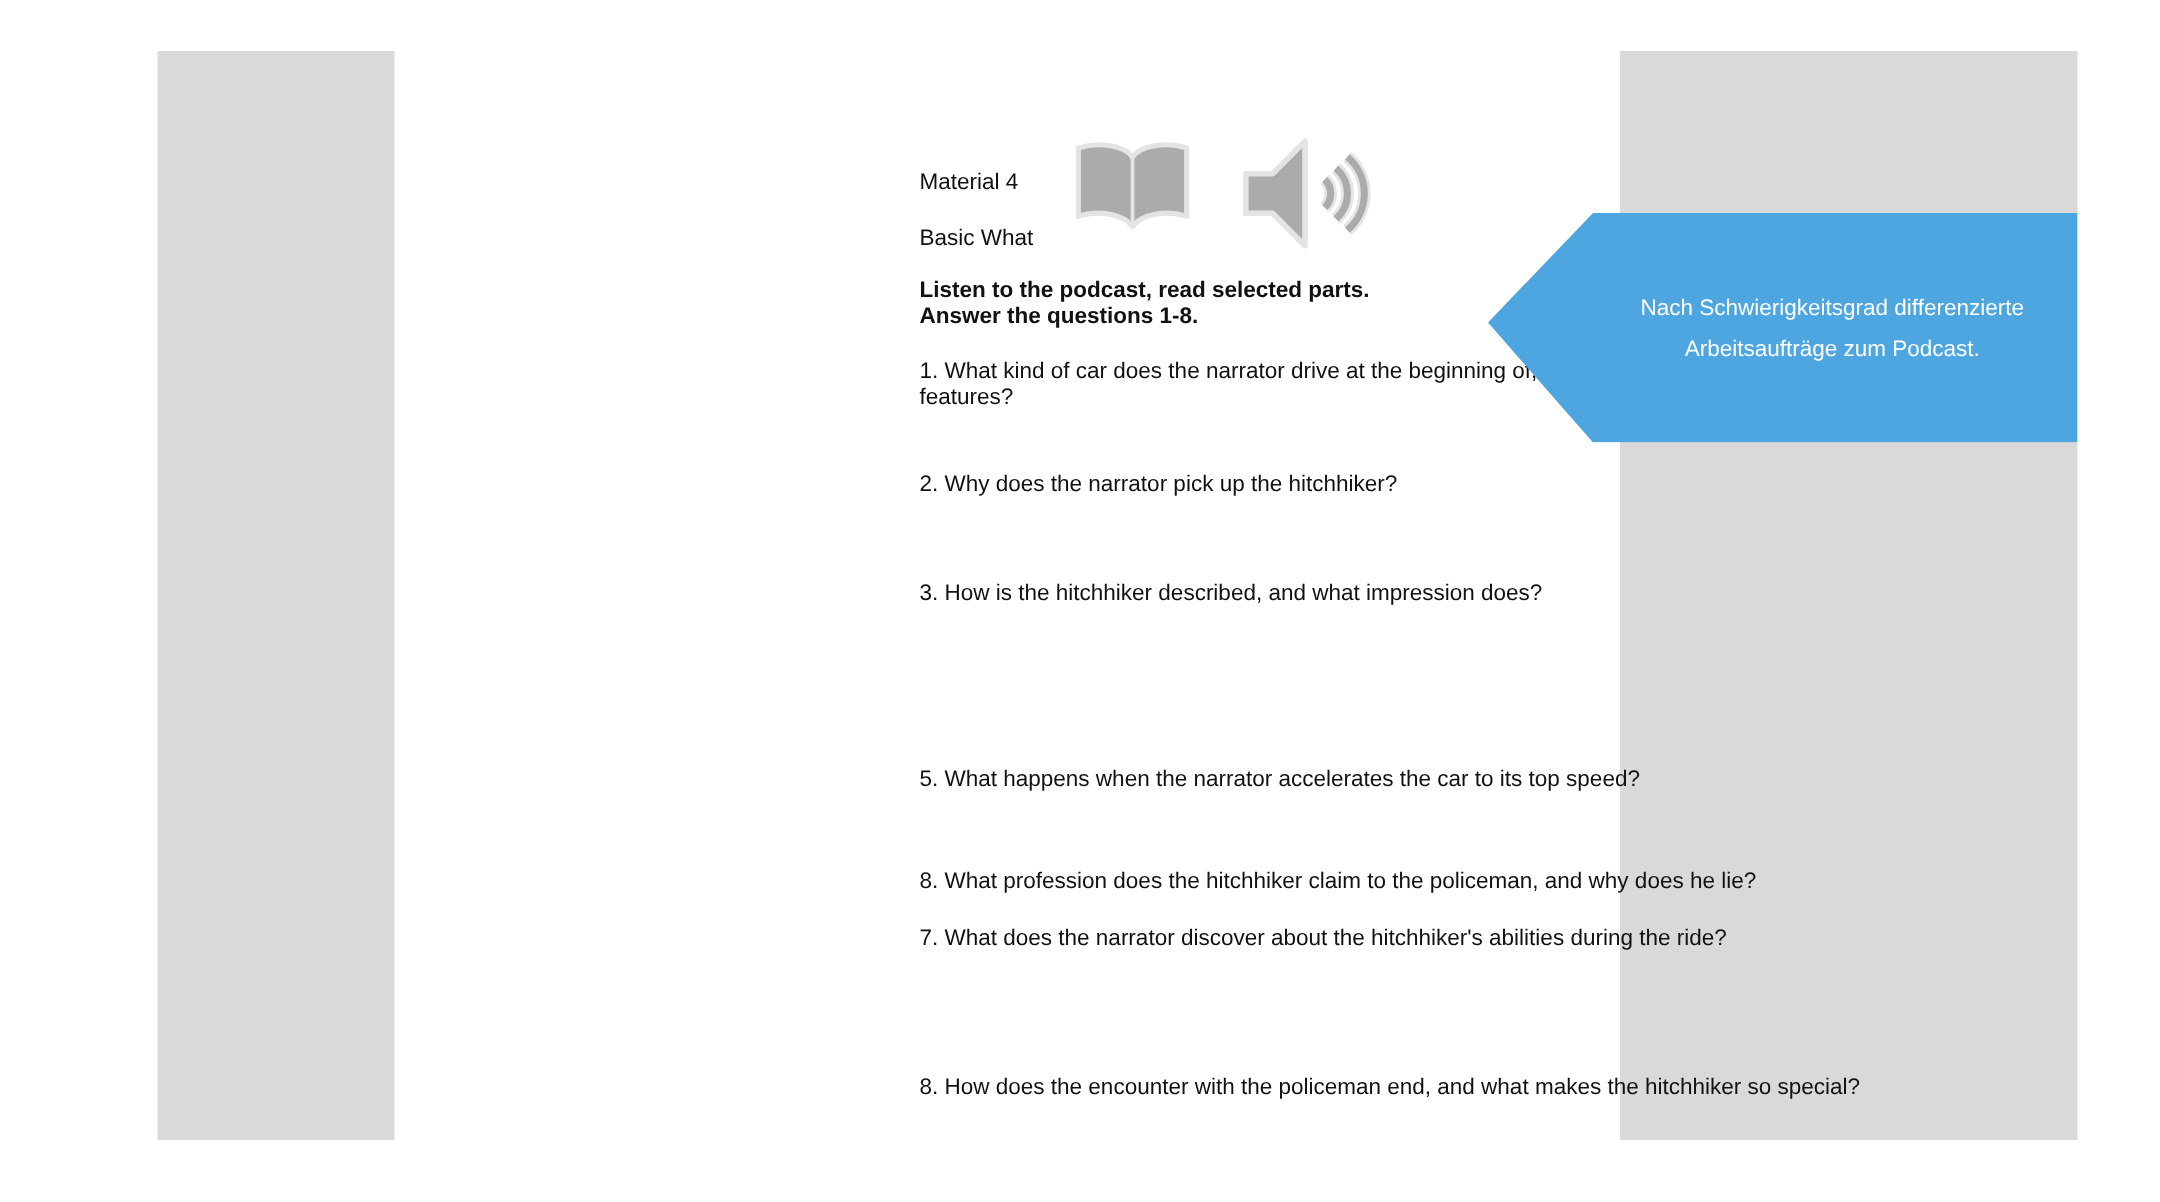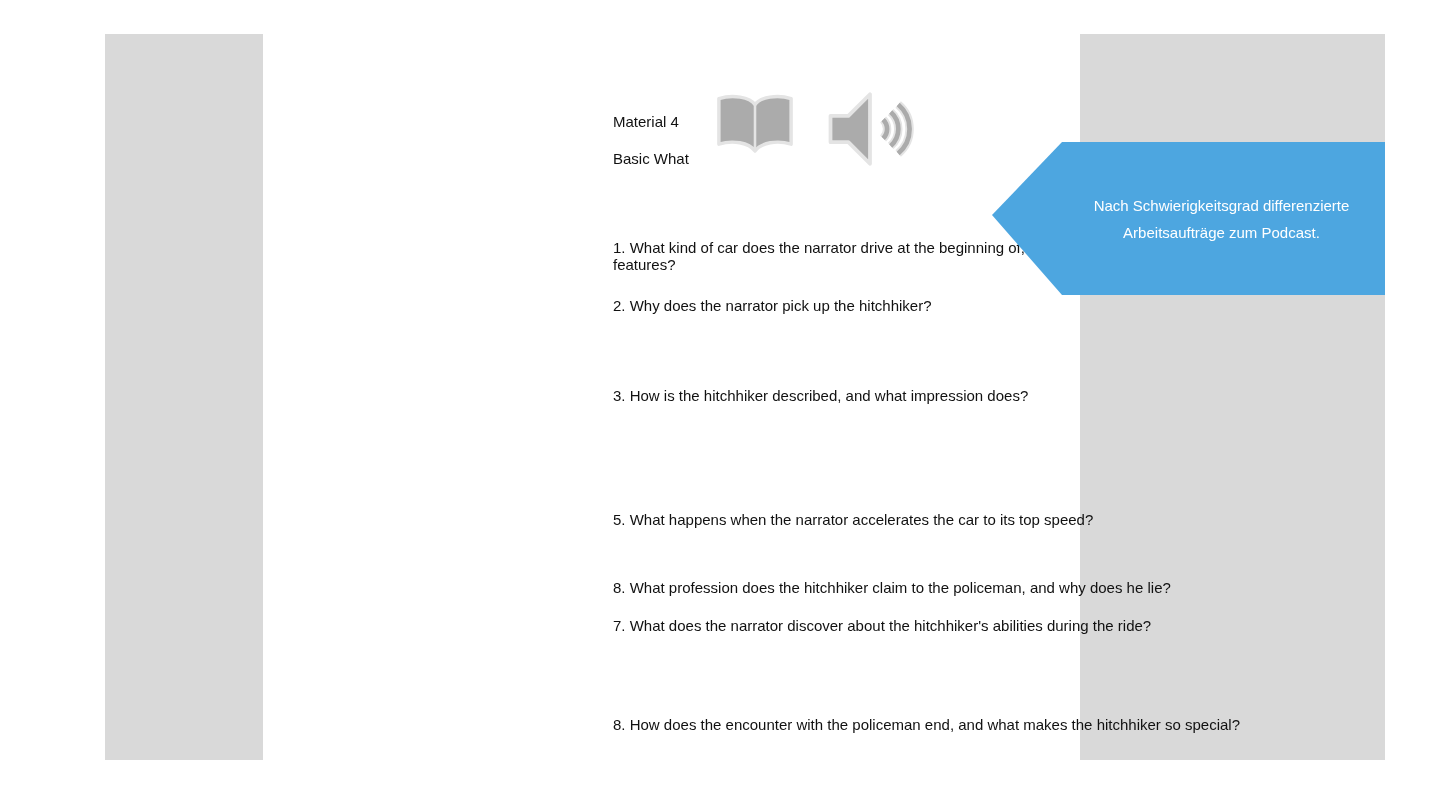--- a/index.html
+++ b/index.html
@@ -57,23 +57,25 @@
 
   <div class="page-preview left" style="background-color: rgb(217, 217, 217);"></div>
   <div class="page-preview right" style="background-color: rgb(217, 217, 217);"></div>
 
   <div class="main-page">
 
     <div class="txt" style="top: 79px;">Material 4</div>
 
     <div class="txt" style="top: 116px;">Basic What</div>
 
+    <div class="txt bold" style="top: 151px;">Listen to the podcast, read selected parts.
+Answer the questions 1-8.</div>
 
     <div class="txt question" style="top: 205px;">1. What kind of car does the narrator drive at the beginning of, and what do we learn about its features?</div>
-    <div class="txt question" style="top: 263px;">2. Why does the narrator pick up the hitchhiker?</div>
+    <div class="txt question" style="top: 280px;">2. Why does the narrator pick up the hitchhiker?</div>
     <div class="txt question" style="top: 353px;">3. How is the hitchhiker described, and what impression does?</div>
     <div class="txt question" style="top: 477px;">5. What happens when the narrator accelerates the car to its top speed?</div>
     <div class="txt question" style="top: 545px;">8. What profession does the hitchhiker claim to the policeman, and why does he lie?</div>
     <div class="txt question" style="top: 583px;">7. What does the narrator discover about the hitchhiker's abilities during the ride?</div>
     <div class="txt question" style="top: 682px;">8. How does the encounter with the policeman end, and what makes the hitchhiker so special?</div>
   </div>
 
   <svg id="book-icon" class="icon" viewBox="0 0 100 80">
     <path d="M50 14 C 44 5, 24 2, 8 7 L 8 60 C 24 55, 43 58, 50 68 C 57 58, 76 55, 92 60 L 92 7 C 76 2, 56 5, 50 14 Z" fill="#ABABAB" stroke="#E4E4E4" stroke-width="4" stroke-linejoin="round"></path>
     <path d="M50 14 L50 68" fill="none" stroke="#E4E4E4" stroke-width="3"></path>

